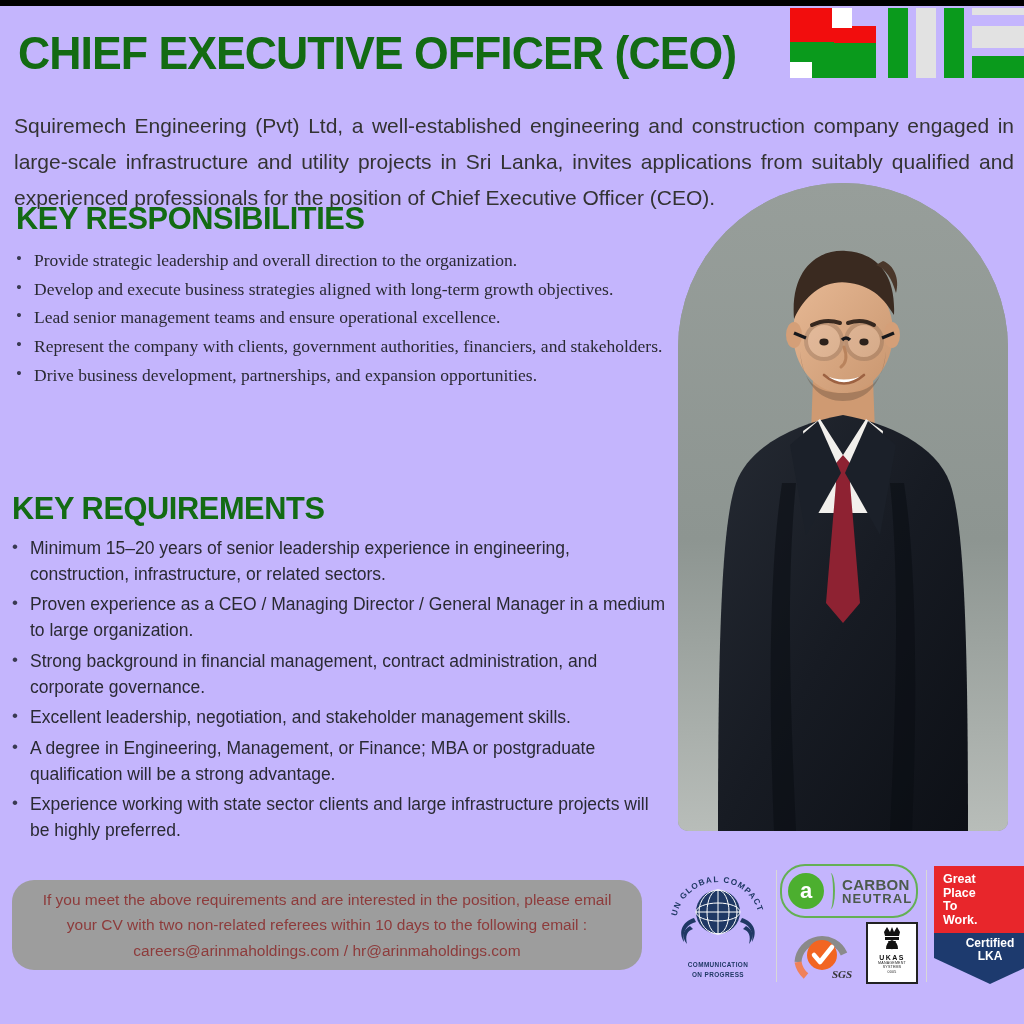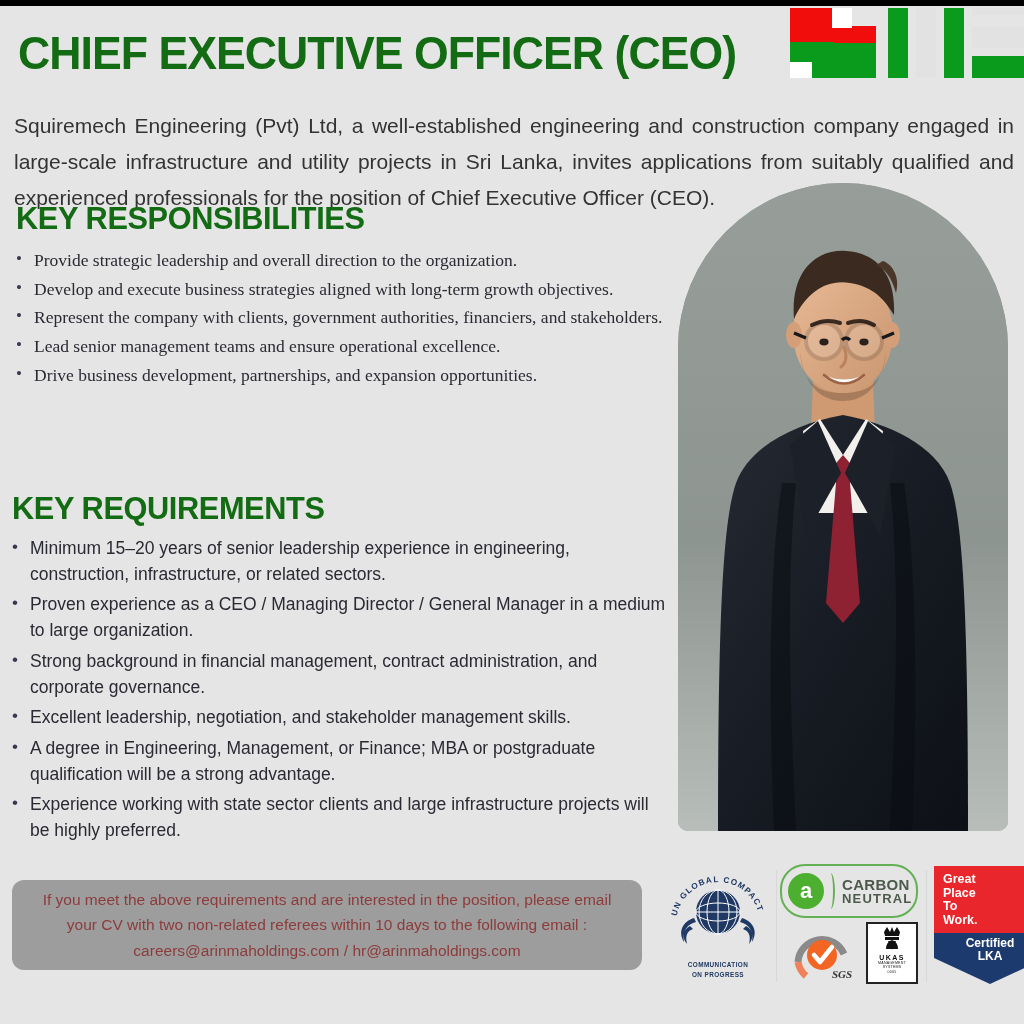--- a/index.html
+++ b/index.html
@@ -3,21 +3,21 @@
 <meta charset="utf-8">
 <style>
   html,body{margin:0;padding:0;}
   body{
     width:1024px;height:1024px;
     background:#ffffff;
     font-family:"Liberation Sans", sans-serif;
     overflow:hidden;
     position:relative;
   }
-  #page{position:relative;width:1024px;height:1024px;background:#e5e5e5;}
+  #page{position:relative;width:1024px;height:1024px;background:#c4b5fd;}
 
   .topbar{position:absolute;left:0;top:0;width:1024px;height:6px;background:#000;}
 
   
   .header{position:absolute;left:18px;top:20px;width:990px;height:80px;}
   .job-title{
     position:absolute;left:0;top:6px;
     font-family:"Liberation Sans", sans-serif;
     font-weight:bold;font-size:46px;letter-spacing:-1px;
     color:#136b13;white-space:nowrap;
@@ -77,21 +77,21 @@
     position:absolute;left:678px;top:183px;width:330px;height:648px;
     border-radius:165px 165px 10px 10px;
     overflow:hidden;
     background:#8f9794;
   }
   .photo svg{display:block;width:100%;height:100%;}
 
   
   .contact{
     position:absolute;left:12px;top:880px;width:630px;height:90px;
-    background:#9d9d9d;border-radius:12px;
+    background:#9d9d9d;border-radius:22px;
     display:flex;align-items:center;justify-content:center;
   }
   .contact-inner{
     text-align:center;color:#8d3b3b;font-size:15.5px;line-height:1.62;
     padding:0 14px;
   }
 
   
   .badges{position:absolute;left:652px;top:862px;width:372px;height:128px;}
   .badge{position:absolute;}
@@ -157,22 +157,22 @@
     <div class="lg e-mid"></div>
     <div class="lg e-bot"></div>
   </div>
 
   <div class="intro">Squiremech Engineering (Pvt) Ltd, a well-established engineering and construction company engaged in large-scale infrastructure and utility projects in Sri Lanka, invites applications from suitably qualified and experienced professionals for the position of Chief Executive Officer (CEO).</div>
 
   <div class="section-head" id="resp-head">KEY RESPONSIBILITIES</div>
   <ul class="bullets" id="resp-list">
     <li>Provide strategic leadership and overall direction to the organization.</li>
     <li>Develop and execute business strategies aligned with long-term growth objectives.</li>
+    <li>Lead senior management teams and ensure operational excellence.</li>
     <li>Represent the company with clients, government authorities, financiers, and stakeholders.</li>
-    <li>Lead senior management teams and ensure operational excellence.</li>
     <li>Drive business development, partnerships, and expansion opportunities.</li>
   </ul>
 
   <div class="section-head" id="req-head">KEY REQUIREMENTS</div>
   <ul class="bullets" id="req-list">
     <li>Minimum 15–20 years of senior leadership experience in engineering, construction, infrastructure, or related sectors.</li>
     <li>Proven experience as a CEO / Managing Director / General Manager in a medium to large organization.</li>
     <li>Strong background in financial management, contract administration, and corporate governance.</li>
     <li>Excellent leadership, negotiation, and stakeholder management skills.</li>
     <li>A degree in Engineering, Management, or Finance; MBA or postgraduate qualification will be a strong advantage.</li>

